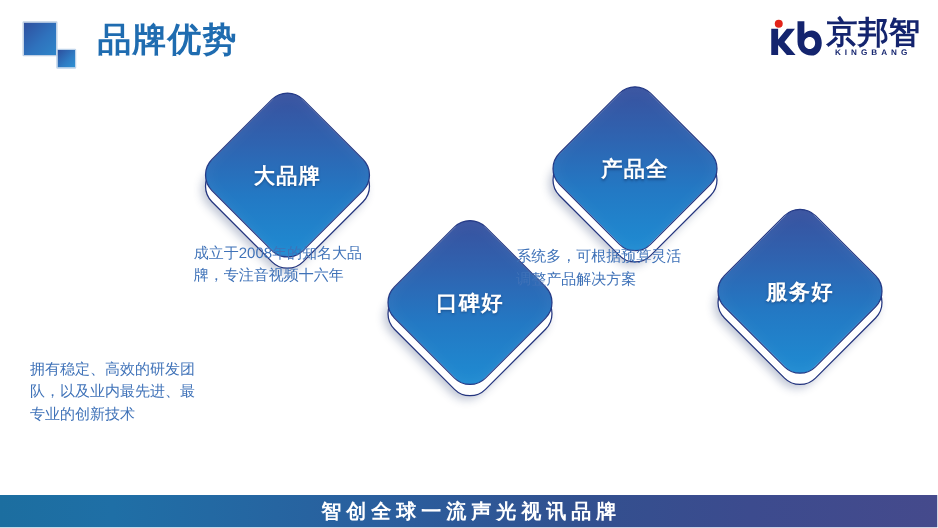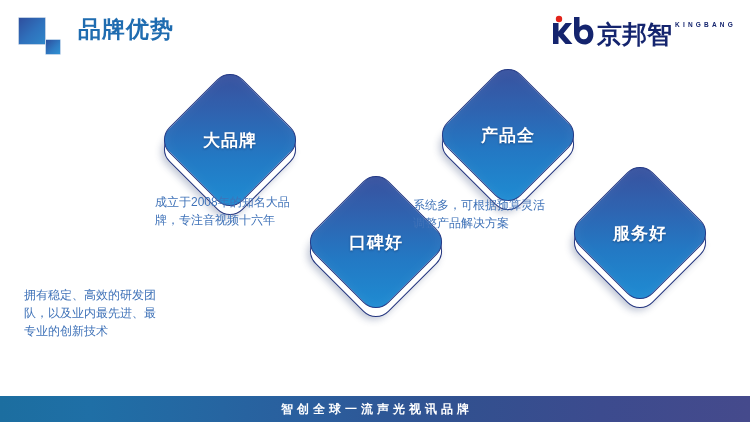--- a/index.html
+++ b/index.html
@@ -23,37 +23,37 @@
     background:linear-gradient(135deg,#2f4f9e 0%,#2f72bd 55%,#2f86c9 100%);
     border:1px solid #bfcfe4;
   }
   .sq.small {
     left:27px; top:22px; width:16px; height:16px;
     background:linear-gradient(135deg,#2d4f9d 0%,#2f7cc4 60%,#2f92d3 100%);
     border:1px solid #bfd4ea;
   }
   .hdr-title {
     position:absolute; left:78px; top:14px;
-    font-size:23px; font-weight:bold; letter-spacing:1px;
+    font-size:27px; font-weight:bold; letter-spacing:1px;
     color:#1f6cb0; white-space:nowrap;text-align:center;
   }
 
   
   .logo { position:absolute; right:14px; top:13px; height:34px; display:flex; align-items:flex-end; }
   .logo-mark { position:relative; height:32px; width:46px; }
   .logo-cn {
     font-size:25px; font-weight:bold; color:#14246e;
     letter-spacing:0px; line-height:26px; margin-left:3px;
   }
   .logo-en {
     font-size:6.5px; font-weight:bold; color:#14246e;
     letter-spacing:3.2px; line-height:8px; text-align:center;
     margin-left:3px;
   }
-  .logo-cn-wrap { display:flex; }
+  .logo-cn-wrap { display:flex; flex-direction:column; }
 
   
   .card { position:absolute; }
   .dia-wrap { position:relative; width:104px; height:104px; }
   .dia, .dia-shadow {
     position:absolute; left:0; top:0;
     width:104px; height:104px;
     border-radius:18px;
     transform:rotate(45deg);
   }
@@ -94,21 +94,21 @@
   #card-5 { left:588px; top:181px; }
   #desc-5 { left:545px; top:285px; width:196px; }
 
   
   .footer {
     position:absolute; left:0; bottom:0; width:750px; height:26px;
     background:linear-gradient(90deg,#1c6ea0 0%,#1f6fa6 12%,#2a5f9e 40%,#32508f 62%,#3c4b8e 80%,#454a8c 100%);
     display:flex; align-items:center; justify-content:center;
   }
   .footer-text {
-    font-size:12px; font-weight:bold; color:#ffffff;
+    font-size:16px; font-weight:bold; color:#ffffff;
     letter-spacing:4px; text-indent:4px;
   }
 </style>
 </head>
 <body>
 
 <div id="slide">
 
   <div class="hdr-marks">
     <div class="sq big"></div>

